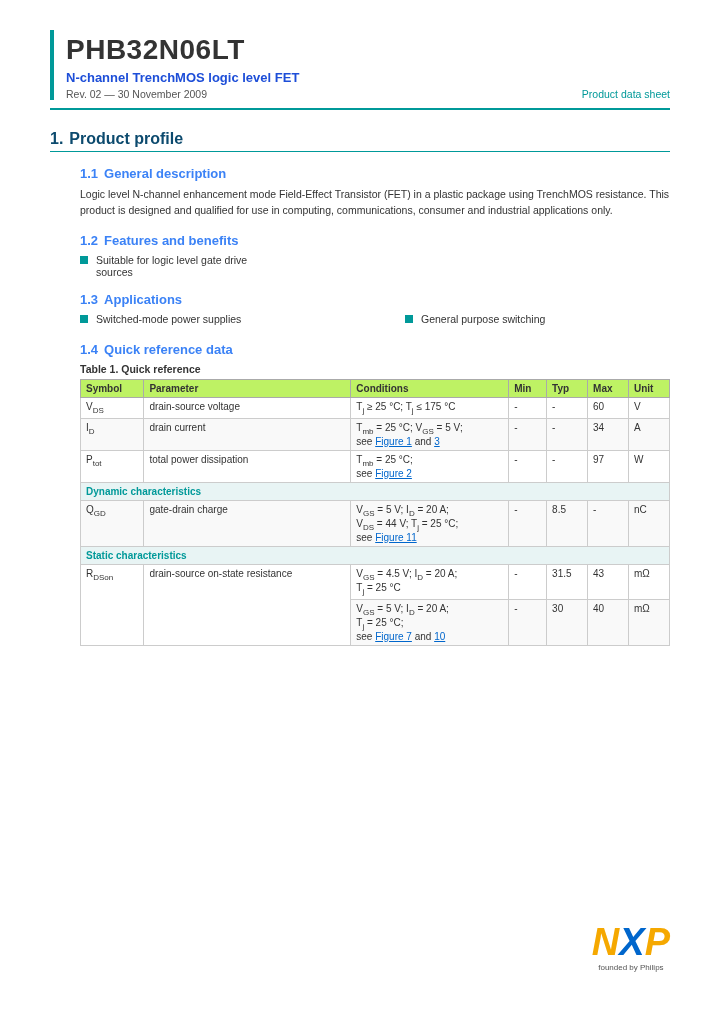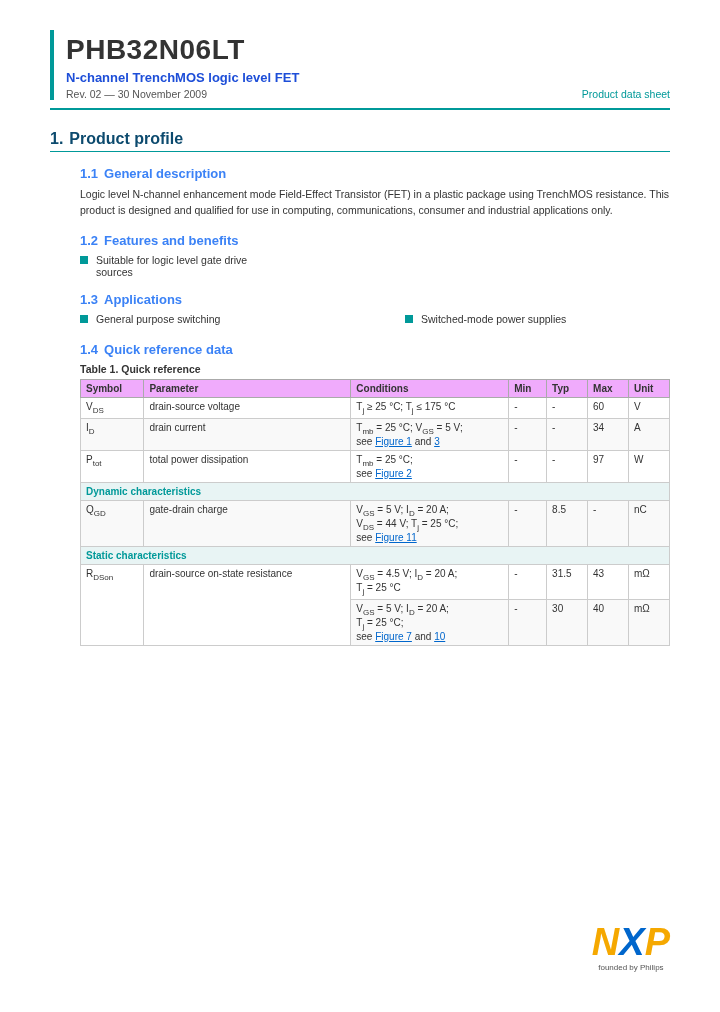--- a/index.html
+++ b/index.html
@@ -138,21 +138,21 @@
     }
     .table-caption span {
       font-weight: bold;
     }
     .data-table {
       width: 100%;
       border-collapse: collapse;
       font-size: 10px;
     }
     .data-table thead tr {
-      background: #f0abfc;
+      background: #bef264;
     }
     .data-table thead th {
       text-align: left;
       padding: 3px 5px;
       font-weight: bold;
       font-size: 10px;
       border: 1px solid #aaa;
     }
     .data-table tbody td {
       padding: 3px 5px;
@@ -262,29 +262,29 @@
 
     <div class="subsection">
       <div class="subsection-title">
         <span class="subsection-number">1.3</span><span>Applications</span>
       </div>
       <div class="apps-grid">
         <div class="apps-col">
           <ul class="bullet-list">
             <li>
               <span class="bullet-square"></span>
-              <span>General purpose switching</span>
+              <span>Switched-mode power supplies</span>
             </li>
           </ul>
         </div>
         <div class="apps-col">
           <ul class="bullet-list">
             <li>
               <span class="bullet-square"></span>
-              <span>Switched-mode power supplies</span>
+              <span>General purpose switching</span>
             </li>
           </ul>
         </div>
       </div>
     </div>
 
     <div class="subsection">
       <div class="subsection-title">
         <span class="subsection-number">1.4</span><span>Quick reference data</span>
       </div>

